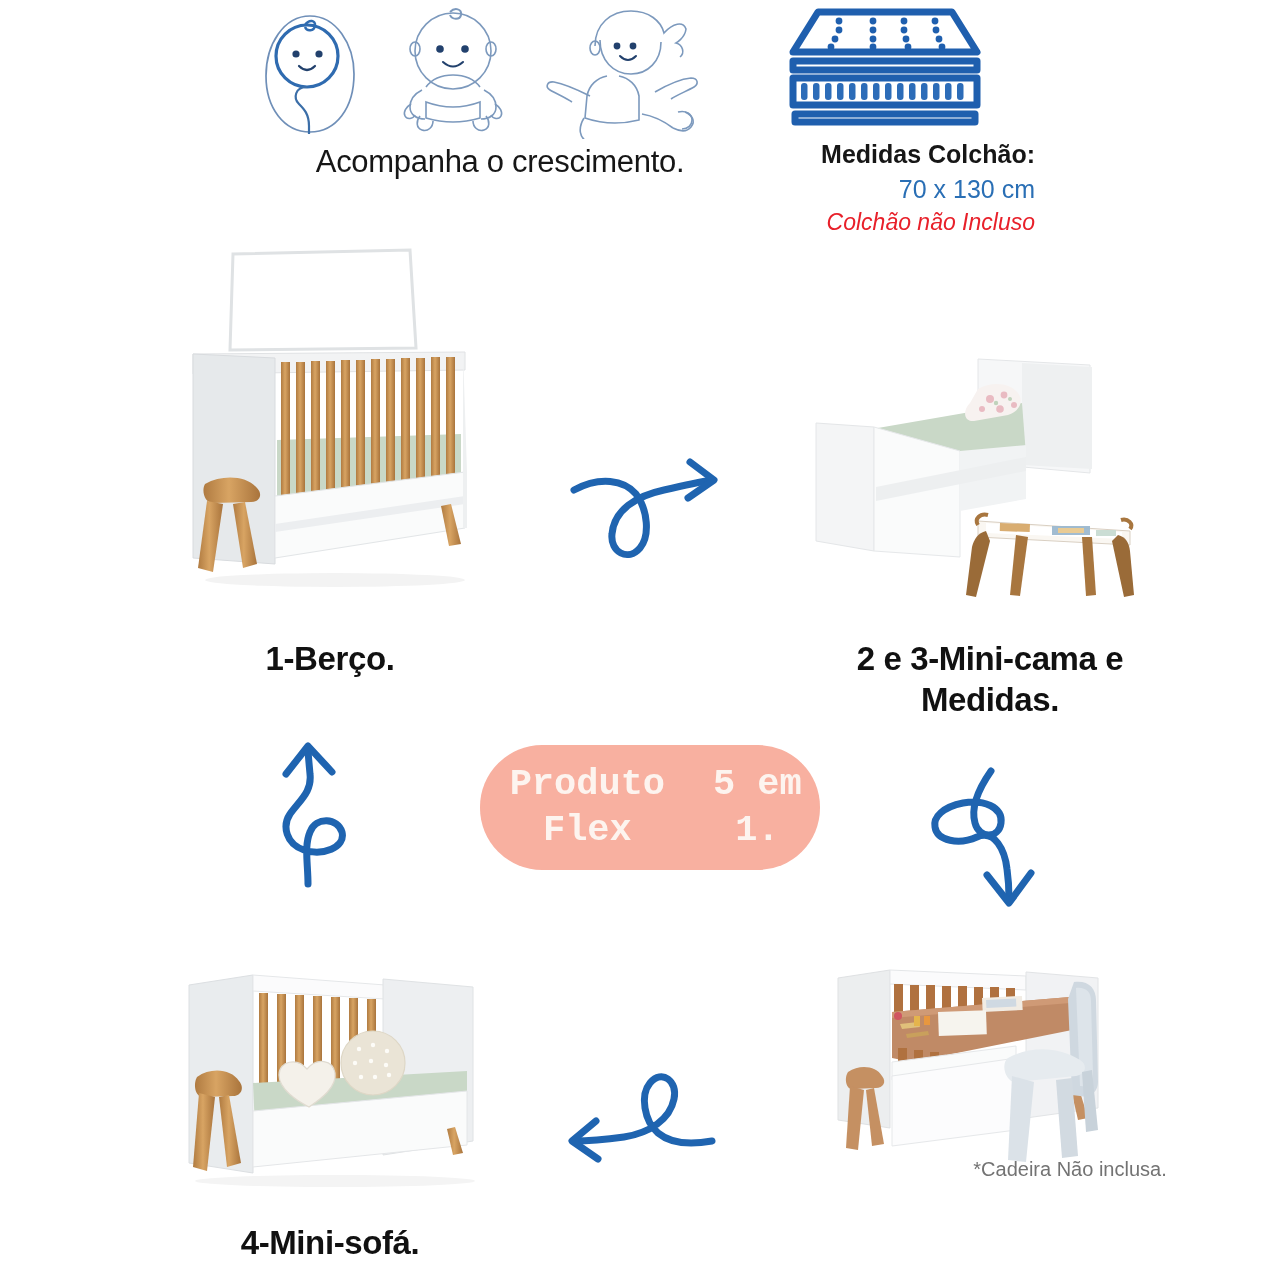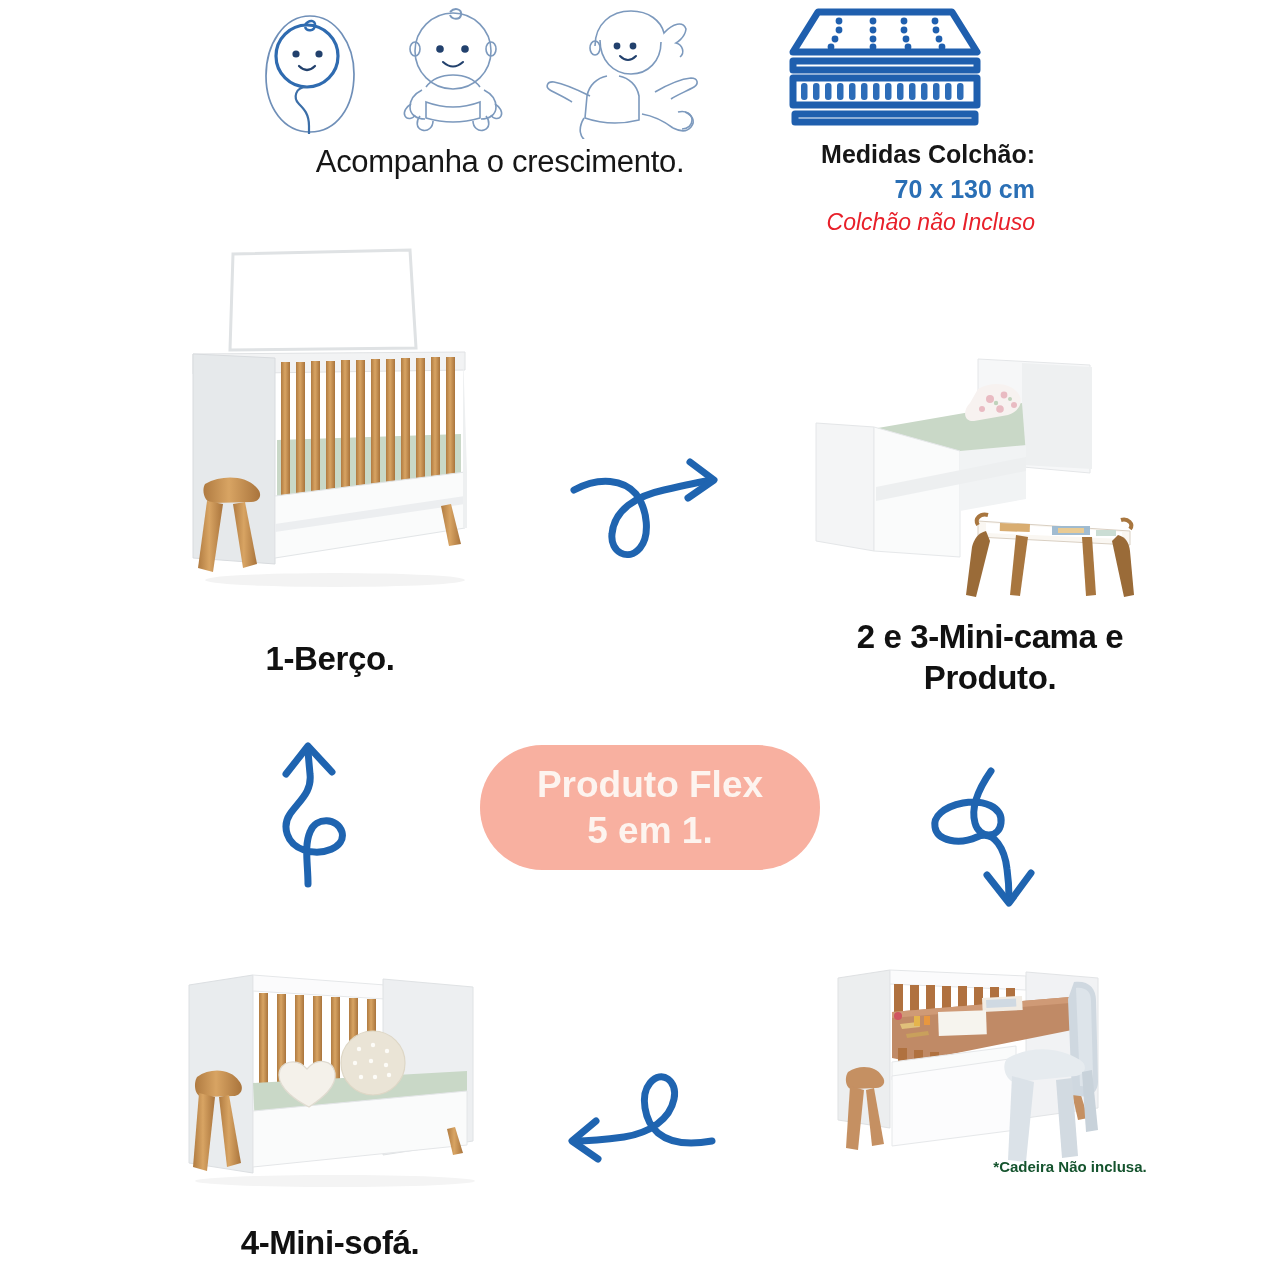--- a/index.html
+++ b/index.html
@@ -20,42 +20,42 @@
   #growth-caption{
     position:absolute;left:0;top:140px;width:500px;
     text-align:center;font-size:31px;font-weight:normal;color:#161616;
     letter-spacing:-0.3px;
   }
 
   #header-mattress{left:735px;top:4px;width:300px;height:245px;}
   #mattress-icon{position:absolute;left:50px;top:0px;width:200px;height:125px;}
   #mattress-lines{position:absolute;left:0;top:134px;width:300px;text-align:right;}
   .mt-title{font-size:25px;font-weight:bold;color:#161616;line-height:1.3;}
-  .mt-size{font-size:25px;font-weight:bold;color:#2a6fb5;line-height:1.45;}
+  .mt-size{font-size:25px;font-weight:normal;color:#2a6fb5;line-height:1.45;}
   .mt-note{font-size:23px;font-weight:normal;font-style:italic;color:#e8202a;line-height:1.35;}
 
   
   .plabel{
     font-size:33px;font-weight:bold;color:#111111;
     text-align:center;line-height:1.25;letter-spacing:-0.4px;
   }
   #label-crib{left:150px;top:638px;width:360px;}
-  #label-minibed{left:770px;top:616px;width:440px;}
+  #label-minibed{left:770px;top:638px;width:440px;}
   #label-sofa{left:120px;top:1222px;width:420px;}
   #label-desk{left:800px;top:1222px;width:440px;}
   #note-chair{
     left:900px;top:1158px;width:340px;text-align:center;
-    font-size:15px;font-weight:bold;color:#14532d;
+    font-size:20px;font-weight:normal;color:#737373;
   }
 
   
   #flex-badge{
     left:480px;top:745px;width:340px;height:125px;
     background:#f8b0a0;border-radius:62px;
-    display:flex;flex-direction:column;align-items:center;justify-content:center;
+    display:flex;align-items:center;justify-content:center;font-family:Liberation Mono, monospace;
   }
   #flex-badge div{
     font-size:37px;font-weight:bold;color:#fdf4ef;line-height:1.22;
     text-align:center;letter-spacing:0px;
   }
 
   
   #art-crib{left:165px;top:228px;width:340px;height:400px;}
   #art-minibed{left:800px;top:345px;width:350px;height:260px;}
   #art-sofa{left:155px;top:945px;width:350px;height:255px;}
@@ -403,21 +403,21 @@
     <g fill="none" stroke="#1f64b0" stroke-width="7" stroke-linecap="round" stroke-linejoin="round">
       <path d="M48 144 C48 124 44 106 50 92 C56 76 78 78 82 92 C86 108 62 116 44 110 C26 104 22 86 30 74 C40 60 52 52 50 34 C49 22 48 14 48 8"></path>
       <path d="M26 34 L48 6 L72 32"></path>
     </g>
   </svg>
 
   <div class="abs plabel" id="label-crib">1-Berço.</div>
 
   <div class="abs plabel" id="label-minibed">
     <div>2 e 3-Mini-cama e</div>
-    <div>Produto.</div>
+    <div>Medidas.</div>
   </div>
 
   <div class="abs plabel" id="label-sofa">4-Mini-sofá.</div>
 
   <div class="abs" id="note-chair">*Cadeira Não inclusa.</div>
 
   <div class="abs" id="flex-badge">
     <div>Produto Flex</div>
     <div>5 em 1.</div>
   </div>

